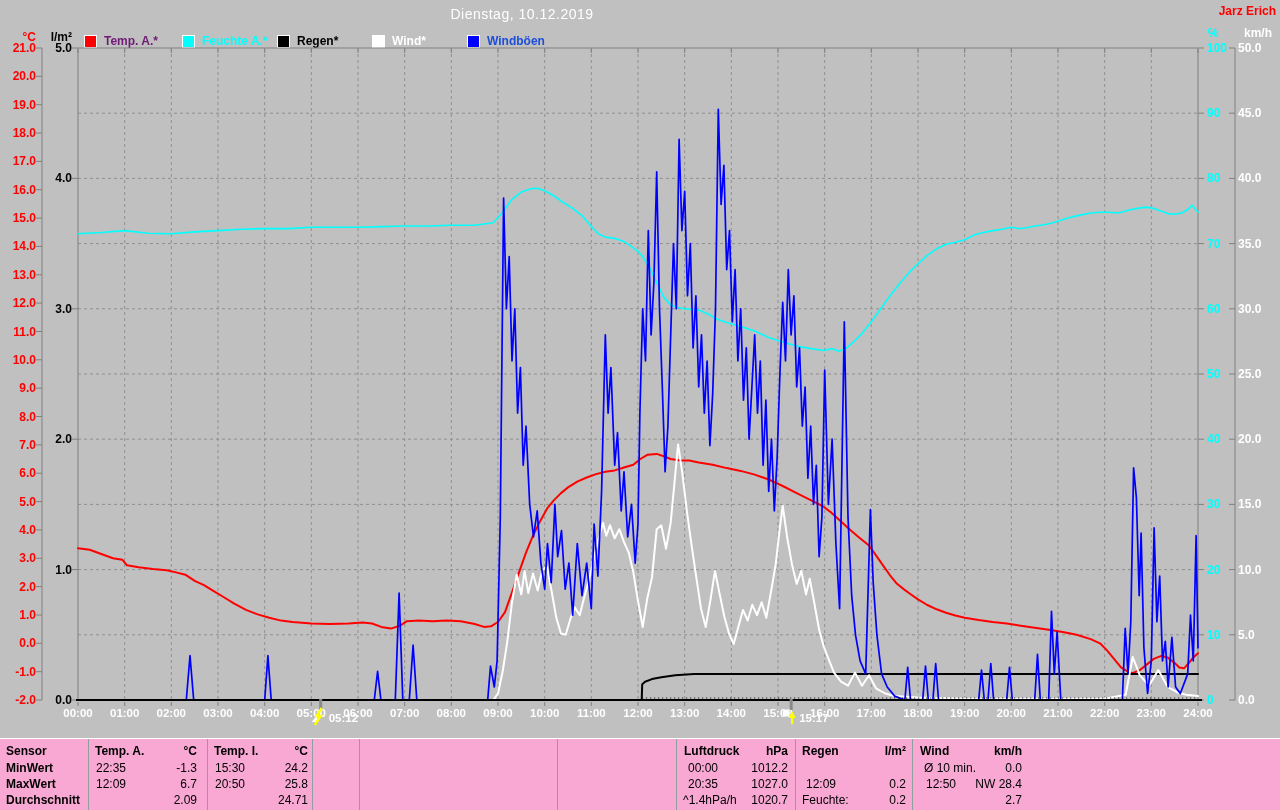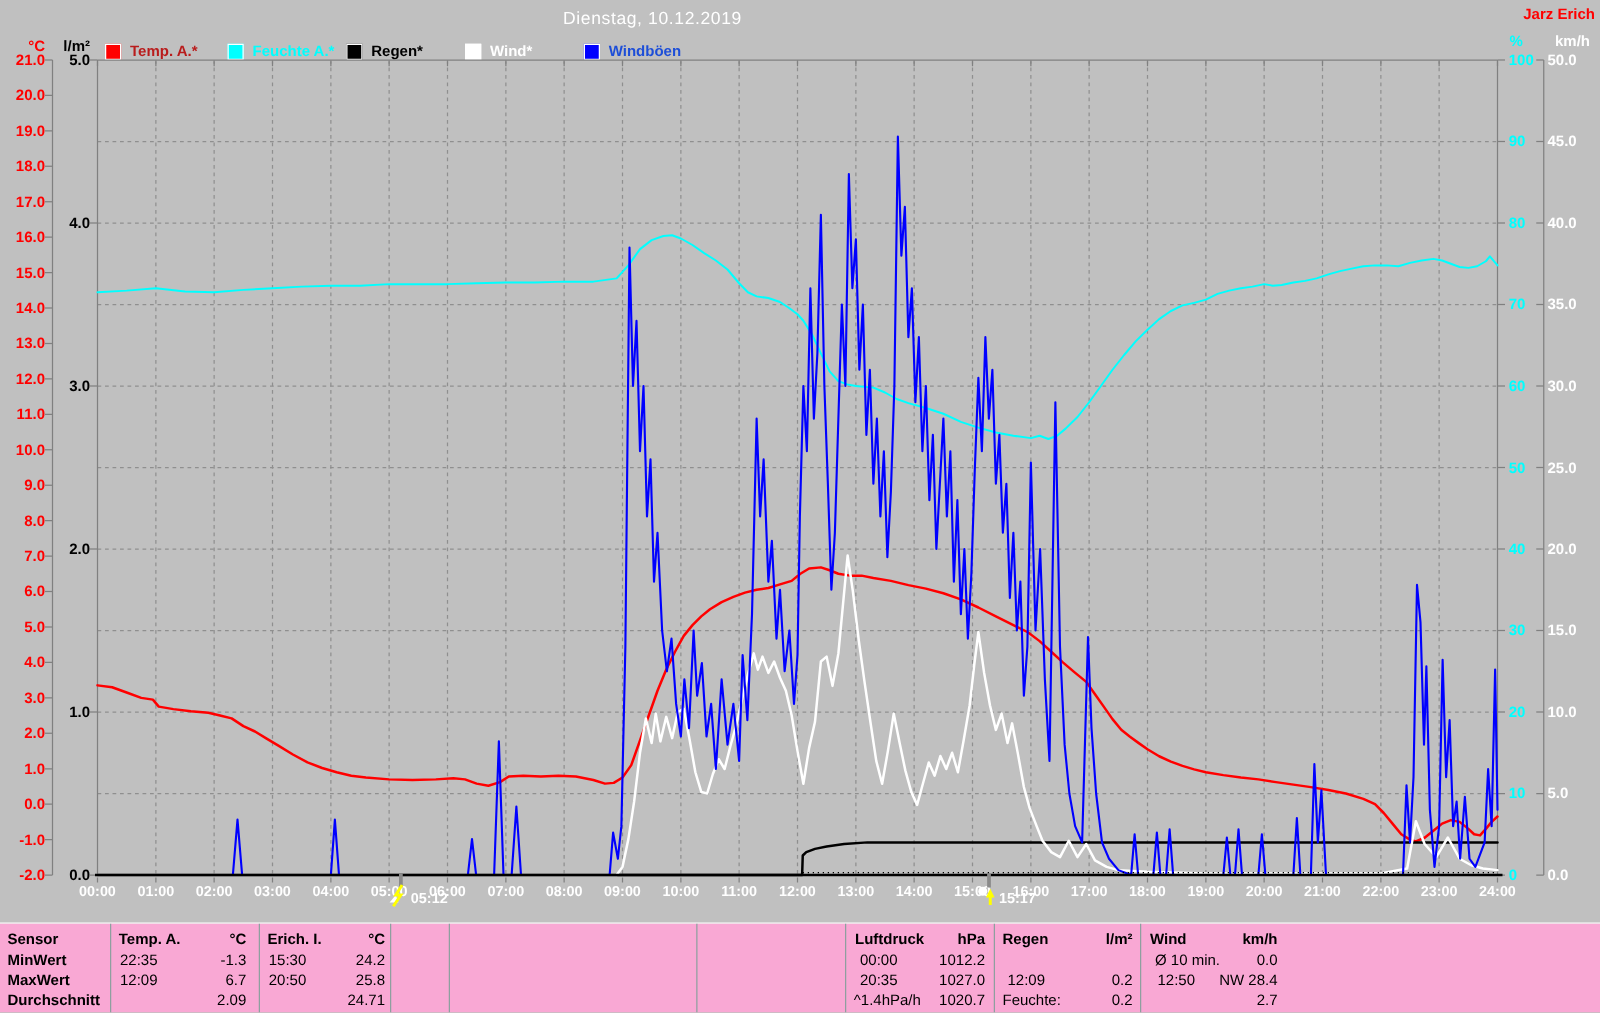--- a/index.html
+++ b/index.html
@@ -26,21 +26,21 @@
 </style>
 </head>
 <body>
 
 <div id="title" class="abs">Dienstag, 10.12.2019</div>
 <div id="station" class="abs">Jarz Erich</div>
 
 <div id="legend" class="abs">
     <div class="legend-item" style="left: 84px;">
       <span class="swatch" style="background:#ff0000"></span>
-      <span style="color:#b91c1c">Temp. A.*</span>
+      <span style="color:#701a75">Temp. A.*</span>
     </div>
     <div class="legend-item" style="left: 182px;">
       <span class="swatch" style="background:#00ffff"></span>
       <span style="color:#00ffff">Feuchte A.*</span>
     </div>
     <div class="legend-item" style="left: 277px;">
       <span class="swatch" style="background:#000000"></span>
       <span style="color:#000000">Regen*</span>
     </div>
     <div class="legend-item" style="left: 372px;">
@@ -302,21 +302,21 @@
   <div class="cell b" style="left:6px;top:54px;width:86px">Durchschnitt</div>
 
   <div class="cell b" style="left:95px;top:5px;width:70px">Temp. A.</div>
   <div class="cell b ra" style="left:150px;top:5px;width:47px">°C</div>
   <div class="cell ca" style="left:96px;top:22px;width:50px">22:35</div>
   <div class="cell ra" style="left:150px;top:22px;width:47px">-1.3</div>
   <div class="cell ca" style="left:96px;top:38px;width:50px">12:09</div>
   <div class="cell ra" style="left:150px;top:38px;width:47px">6.7</div>
   <div class="cell ra" style="left:150px;top:54px;width:47px">2.09</div>
 
-  <div class="cell b" style="left:214px;top:5px;width:70px">Erich. I.</div>
+  <div class="cell b" style="left:214px;top:5px;width:70px">Temp. I.</div>
   <div class="cell b ra" style="left:262px;top:5px;width:46px">°C</div>
   <div class="cell ca" style="left:215px;top:22px;width:50px">15:30</div>
   <div class="cell ra" style="left:262px;top:22px;width:46px">24.2</div>
   <div class="cell ca" style="left:215px;top:38px;width:50px">20:50</div>
   <div class="cell ra" style="left:262px;top:38px;width:46px">25.8</div>
   <div class="cell ra" style="left:262px;top:54px;width:46px">24.71</div>
 
   <div class="cell b" style="left:684px;top:5px;width:80px">Luftdruck</div>
   <div class="cell b ra" style="left:744px;top:5px;width:44px">hPa</div>
   <div class="cell ca" style="left:688px;top:22px;width:50px">00:00</div>

